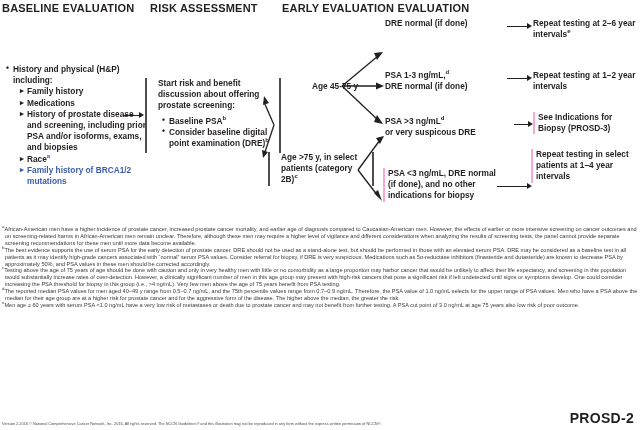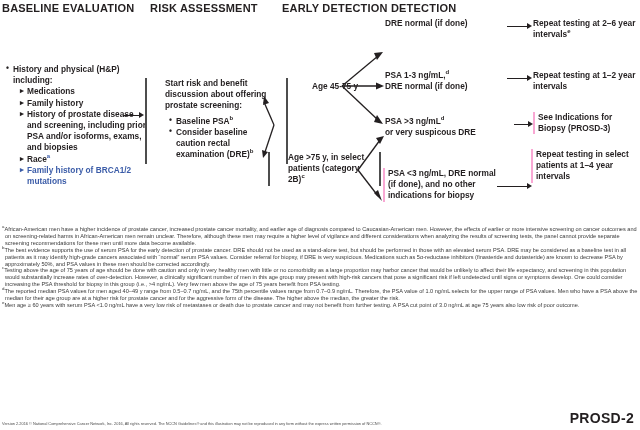--- a/index.html
+++ b/index.html
@@ -12,21 +12,21 @@
 
   
   .col-head{position:absolute;font-size:11px;font-weight:bold;letter-spacing:.2px;white-space:nowrap;}
   #hdr-baseline{left:2px;top:2px;}
   #hdr-risk{left:150px;top:2px;}
   #hdr-early{left:282px;top:2px;}
 
   
   .nodebox{position:absolute;font-size:8.3px;line-height:11.2px;font-weight:bold;}
   .barleft{border-left:2px solid #f9a8d4;padding-left:3px;}
-  .barboth{border-left:2px solid #4d4d4d;border-right:2px solid #4d4d4d;padding-left:18px;padding-right:3px;}
+  .barboth{border-left:2px solid #4d4d4d;border-right:2px solid #4d4d4d;padding-left:11px;padding-right:3px;}
 
   
   ul.lvl1{list-style:none;margin:4px;padding:0;}
   ul.lvl1>li{position:relative;padding-left:7px;margin:0;}
   ul.lvl1>li::before{content:"\2022";position:absolute;left:0;top:-1px;font-size:8.5px;}
   ul.lvl2{list-style:none;margin:0;padding:0 0 0 7px;}
   ul.lvl2>li{position:relative;padding-left:7px;}
   ul.lvl2>li::before{content:"\25B8";position:absolute;left:0;top:-1px;font-size:7.5px;}
   .blue{color:#3b5ca8;}
   sup{font-size:6px;vertical-align:super;line-height:0;}
@@ -60,45 +60,45 @@
   .footer{position:absolute;left:2px;bottom:4px;font-size:3.9px;color:#4a4a4a;width:560px;line-height:5px;}
   .pagecode{position:absolute;right:6px;bottom:4px;font-size:14px;font-weight:bold;color:#231f20;letter-spacing:.3px;}
 </style>
 </head>
 <body>
 
 <div class="algo">
 
   <div class="col-head" id="hdr-baseline">BASELINE EVALUATION</div>
   <div class="col-head" id="hdr-risk">RISK ASSESSMENT</div>
-  <div class="col-head" id="hdr-early">EARLY DETECTION DETECTION</div>
+  <div class="col-head" id="hdr-early">EARLY EVALUATION EVALUATION</div>
 
   <div class="nodebox" id="box-baseline">
     <ul class="lvl1">
       <li>
         <span>History and physical (H&amp;P) including:</span>
         <ul class="lvl2">
+          <li><span>Family history</span></li>
           <li><span>Medications</span></li>
-          <li><span>Family history</span></li>
           <li><span>History of prostate disease and screening, including prior PSA and/or isoforms, exams, and biopsies</span></li>
           <li><span>Race</span><sup class="blue">a</sup></li>
           <li class="blue"><span>Family history of BRCA1/2 mutations</span></li>
         </ul>
       </li>
     </ul>
   </div>
 
   <div class="conn hline" style="left:123px;top:115px;width:17px;"></div>
   <div class="arrowhead" style="left:139px;top:112px;"></div>
 
   <div class="nodebox barboth" id="box-risk">
     <div>Start risk and benefit discussion about offering prostate screening:</div>
     <ul class="lvl1">
       <li><span>Baseline PSA</span><sup>b</sup></li>
-      <li><span>Consider baseline caution rectal examination (DRE)</span><sup>b</sup></li>
+      <li><span>Consider baseline digital point examination (DRE)</span><sup>b</sup></li>
     </ul>
   </div>
 
   <svg class="diag" style="left:262px;top:80px;width:14px;height:90px;" viewBox="0 0 14 90">
     <line x1="12" y1="45" x2="2" y2="22" stroke="#231f20" stroke-width="1.3"></line>
     <polygon points="0,16 5,23 -1,25" fill="#231f20" transform="translate(2,0)"></polygon>
     <line x1="12" y1="45" x2="3" y2="72" stroke="#231f20" stroke-width="1.3"></line>
     <polygon points="1,78 0,70 6,72" fill="#231f20"></polygon>
   </svg>
 

